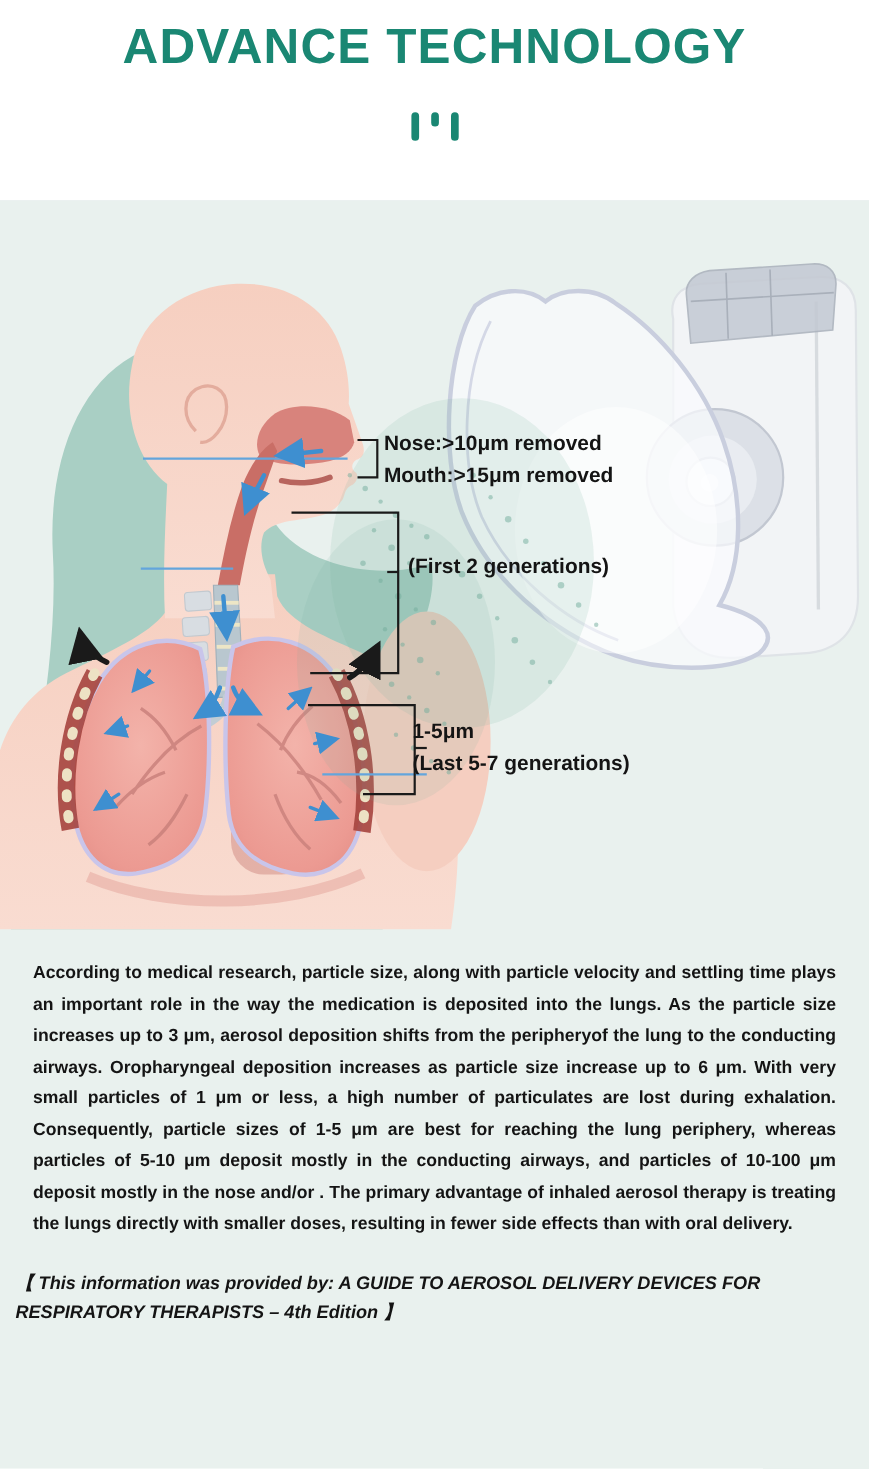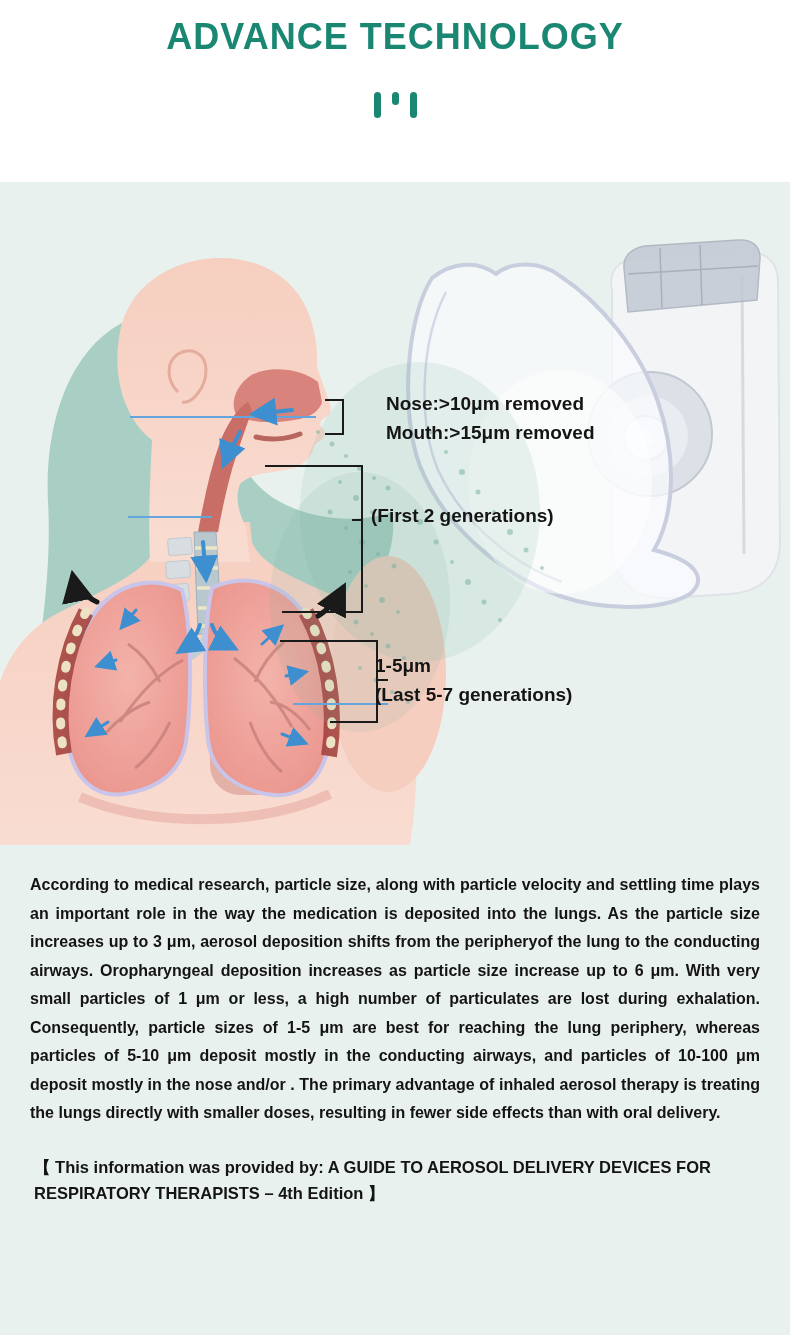--- a/index.html
+++ b/index.html
@@ -1,41 +1,41 @@
 <!DOCTYPE html>
 <html><head>
 <meta charset="utf-8">
 <style>
   html,body { margin:0; padding:0; }
   body { font-family:"Liberation Sans","DejaVu Sans",sans-serif; }
   .page { position:relative; width:790px; height:1335px; background:#E9F1EE; overflow:hidden; }
 
   
   .header { position:relative; width:790px; height:182px; background:#ffffff; }
-  .title { padding-top:16px; text-align:center; font-size:36px; font-weight:bold;
+  .title { padding-top:16px; text-align:center; font-size:45px; font-weight:bold;
            letter-spacing:1px; color:#1A8773; }
   .divider-bars { display:flex; justify-content:center; align-items:flex-start; gap:11px; margin-top:34px; }
   .divider-bars i { display:block; width:7px; border-radius:4px; background:#1A8773; }
   .bar-tall { height:26px; }
   .bar-short { height:13px; }
 
   
   .hero { position:relative; width:790px; height:663px; }
   .hero svg { position:absolute; left:0; top:0; }
   .diagram-label { position:absolute; font-size:19px; font-weight:bold; color:#141414;
                    line-height:29px; white-space:nowrap; }
-  .lbl-nose { left:349px; top:207px;margin-left:37px; }
+  .lbl-nose { left:349px; top:207px; }
   .lbl-mid  { left:371px; top:319px; }
   .lbl-fine { left:375px; top:469px; }
 
   
   .body-copy { padding:26px 30px 0 30px; }
   .body-copy p { margin:0; font-size:16px; line-height:28.5px; font-weight:bold;
                  color:#141414; text-align:justify; }
-  .citation { padding:26px 30px 0 34px; }
+  .citation { padding:26px 30px 0 14px;font-style:italic; }
   .citation p { margin:0; font-size:16.5px; line-height:26px; font-weight:bold; color:#141414; }
 </style>
 </head>
 <body>
 
 <div class="page">
 
   <div class="header">
     <div class="title">ADVANCE TECHNOLOGY</div>
     <div class="divider-bars">

